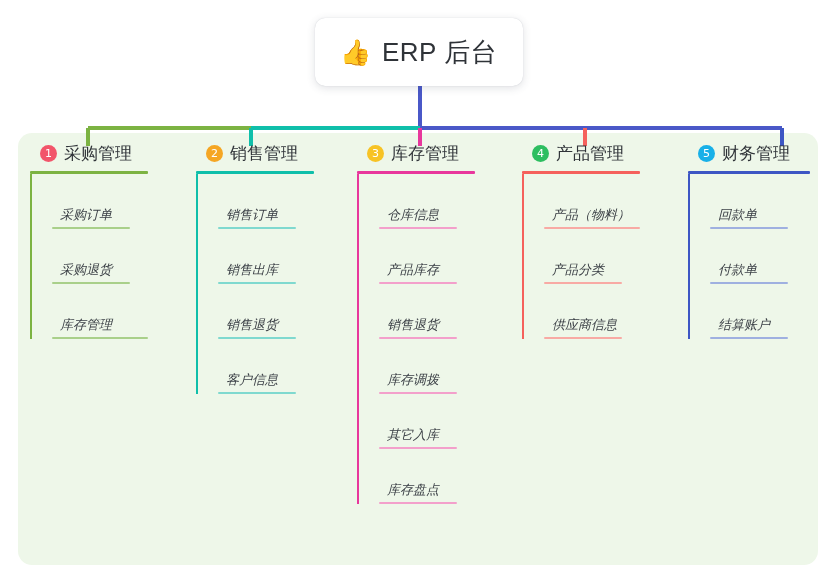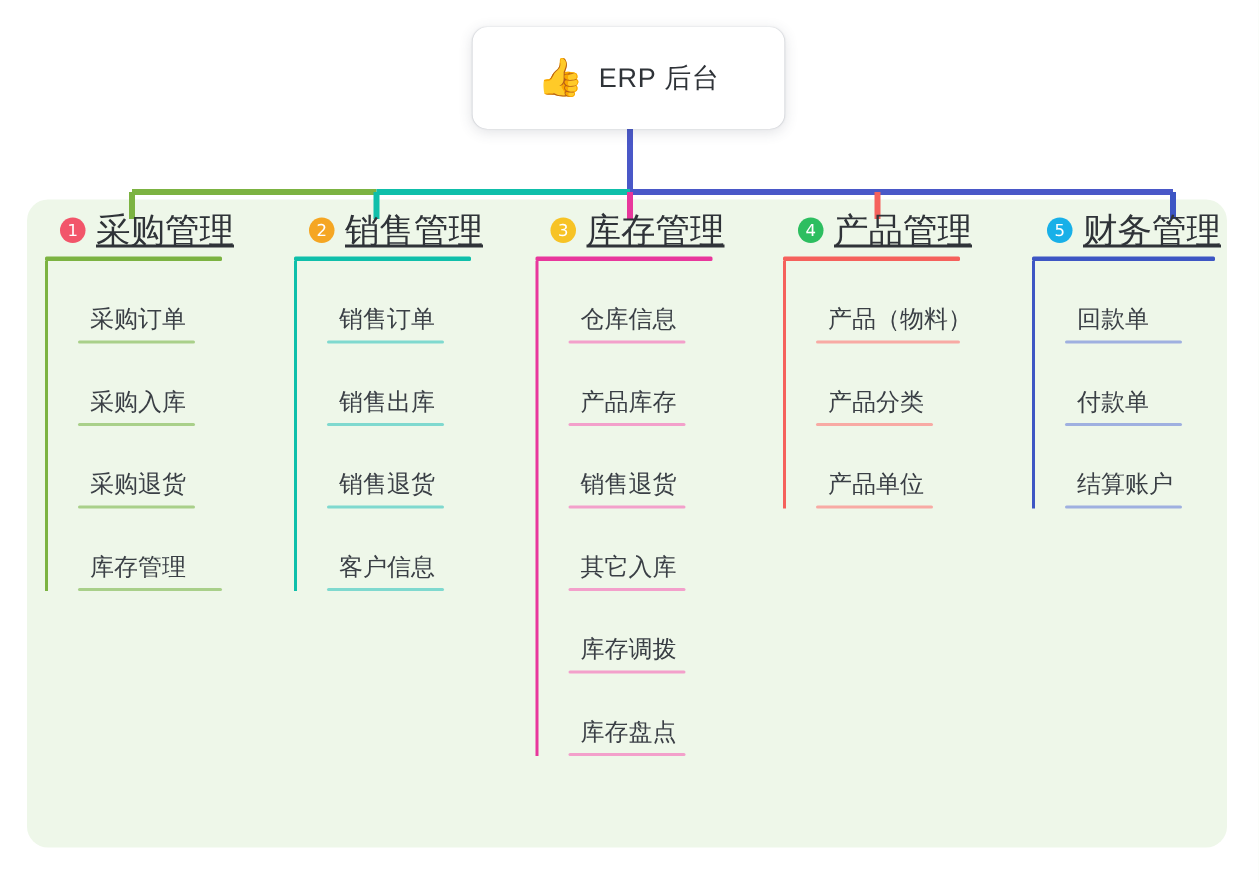--- a/index.html
+++ b/index.html
@@ -38,21 +38,21 @@
     justify-content: center;
     gap: 10px;
     z-index: 5;
   }
   .root-emoji {
     font-size: 25px;
     line-height: 1;
     display: inline-block;
   }
   .root-title {
-    font-size: 18px;
+    font-size: 26px;
     color: #2f3338;
     letter-spacing: 0.5px;
     white-space: nowrap;
   }
 
   
   .panel {
     position: absolute;
     left: 18px;
     top: 133px;
@@ -92,48 +92,48 @@
     height: 17px;
     border-radius: 50%;
     color: #ffffff;
     font-size: 11px;
     line-height: 17px;
     text-align: center;
     flex: 0 0 auto;
     font-family: "DejaVu Sans", sans-serif;
   }
   .branch-label {
-    font-size: 23px;
+    font-size: 17px;
     color: #2f3338;
     white-space: nowrap;
-    text-decoration: underline;
   }
   .branch-rule {
     height: 3px;
     margin-top: 5px;
     border-radius: 1px;
   }
 
   
   .leaves {
     position: relative;
     margin-top: 0;
   }
   .leaf {
     position: relative;
     height: 55px;
     padding-left: 30px;
     display: flex;
     align-items: flex-end;
   }
   .leaf-text {
-    font-size: 16px;
+    font-size: 13px;
     color: #3a3f45;
     white-space: nowrap;
     padding-bottom: 5px;
+    font-style: italic;
   }
   .leaf-rule {
     position: absolute;
     left: 22px;
     bottom: 0;
     height: 2px;
     width: 80px;
     border-radius: 1px;
   }
   .leaf-stem {
@@ -178,24 +178,20 @@
           <span class="branch-label">采购管理</span>
         </div>
         <div class="branch-rule" style="background: rgb(124, 179, 66); width: 118px;"></div>
         <div class="leaves">
           <div class="leaf-stem" style="background: rgb(124, 179, 66);"></div>
           <div class="leaf">
             <span class="leaf-text">采购订单</span>
             <div class="leaf-rule" style="background: rgb(169, 208, 138); width: 78px;"></div>
           </div>
           <div class="leaf">
-            <span class="leaf-text">采购入库</span>
-            <div class="leaf-rule" style="background: rgb(169, 208, 138); width: 78px;"></div>
-          </div>
-          <div class="leaf">
             <span class="leaf-text">采购退货</span>
             <div class="leaf-rule" style="background: rgb(169, 208, 138); width: 78px;"></div>
           </div>
           <div class="leaf">
             <span class="leaf-text">库存管理</span>
             <div class="leaf-rule" style="background: rgb(169, 208, 138); width: 96px;"></div>
           </div>
         </div>
       </div>
       <div class="branch" style="left: 196px;">
@@ -238,25 +234,25 @@
           </div>
           <div class="leaf">
             <span class="leaf-text">产品库存</span>
             <div class="leaf-rule" style="background: rgb(243, 160, 203); width: 78px;"></div>
           </div>
           <div class="leaf">
             <span class="leaf-text">销售退货</span>
             <div class="leaf-rule" style="background: rgb(243, 160, 203); width: 78px;"></div>
           </div>
           <div class="leaf">
+            <span class="leaf-text">库存调拨</span>
+            <div class="leaf-rule" style="background: rgb(243, 160, 203); width: 78px;"></div>
+          </div>
+          <div class="leaf">
             <span class="leaf-text">其它入库</span>
-            <div class="leaf-rule" style="background: rgb(243, 160, 203); width: 78px;"></div>
-          </div>
-          <div class="leaf">
-            <span class="leaf-text">库存调拨</span>
             <div class="leaf-rule" style="background: rgb(243, 160, 203); width: 78px;"></div>
           </div>
           <div class="leaf">
             <span class="leaf-text">库存盘点</span>
             <div class="leaf-rule" style="background: rgb(243, 160, 203); width: 78px;"></div>
           </div>
         </div>
       </div>
       <div class="branch" style="left: 522px;">
         <div class="branch-head">
@@ -268,21 +264,21 @@
           <div class="leaf-stem" style="background: rgb(245, 97, 92);"></div>
           <div class="leaf">
             <span class="leaf-text">产品（物料）</span>
             <div class="leaf-rule" style="background: rgb(248, 170, 164); width: 96px;"></div>
           </div>
           <div class="leaf">
             <span class="leaf-text">产品分类</span>
             <div class="leaf-rule" style="background: rgb(248, 170, 164); width: 78px;"></div>
           </div>
           <div class="leaf">
-            <span class="leaf-text">产品单位</span>
+            <span class="leaf-text">供应商信息</span>
             <div class="leaf-rule" style="background: rgb(248, 170, 164); width: 78px;"></div>
           </div>
         </div>
       </div>
       <div class="branch" style="left: 688px;">
         <div class="branch-head">
           <span class="badge" style="background: rgb(24, 176, 232);">5</span>
           <span class="branch-label">财务管理</span>
         </div>
         <div class="branch-rule" style="background: rgb(61, 86, 196); width: 122px;"></div>

